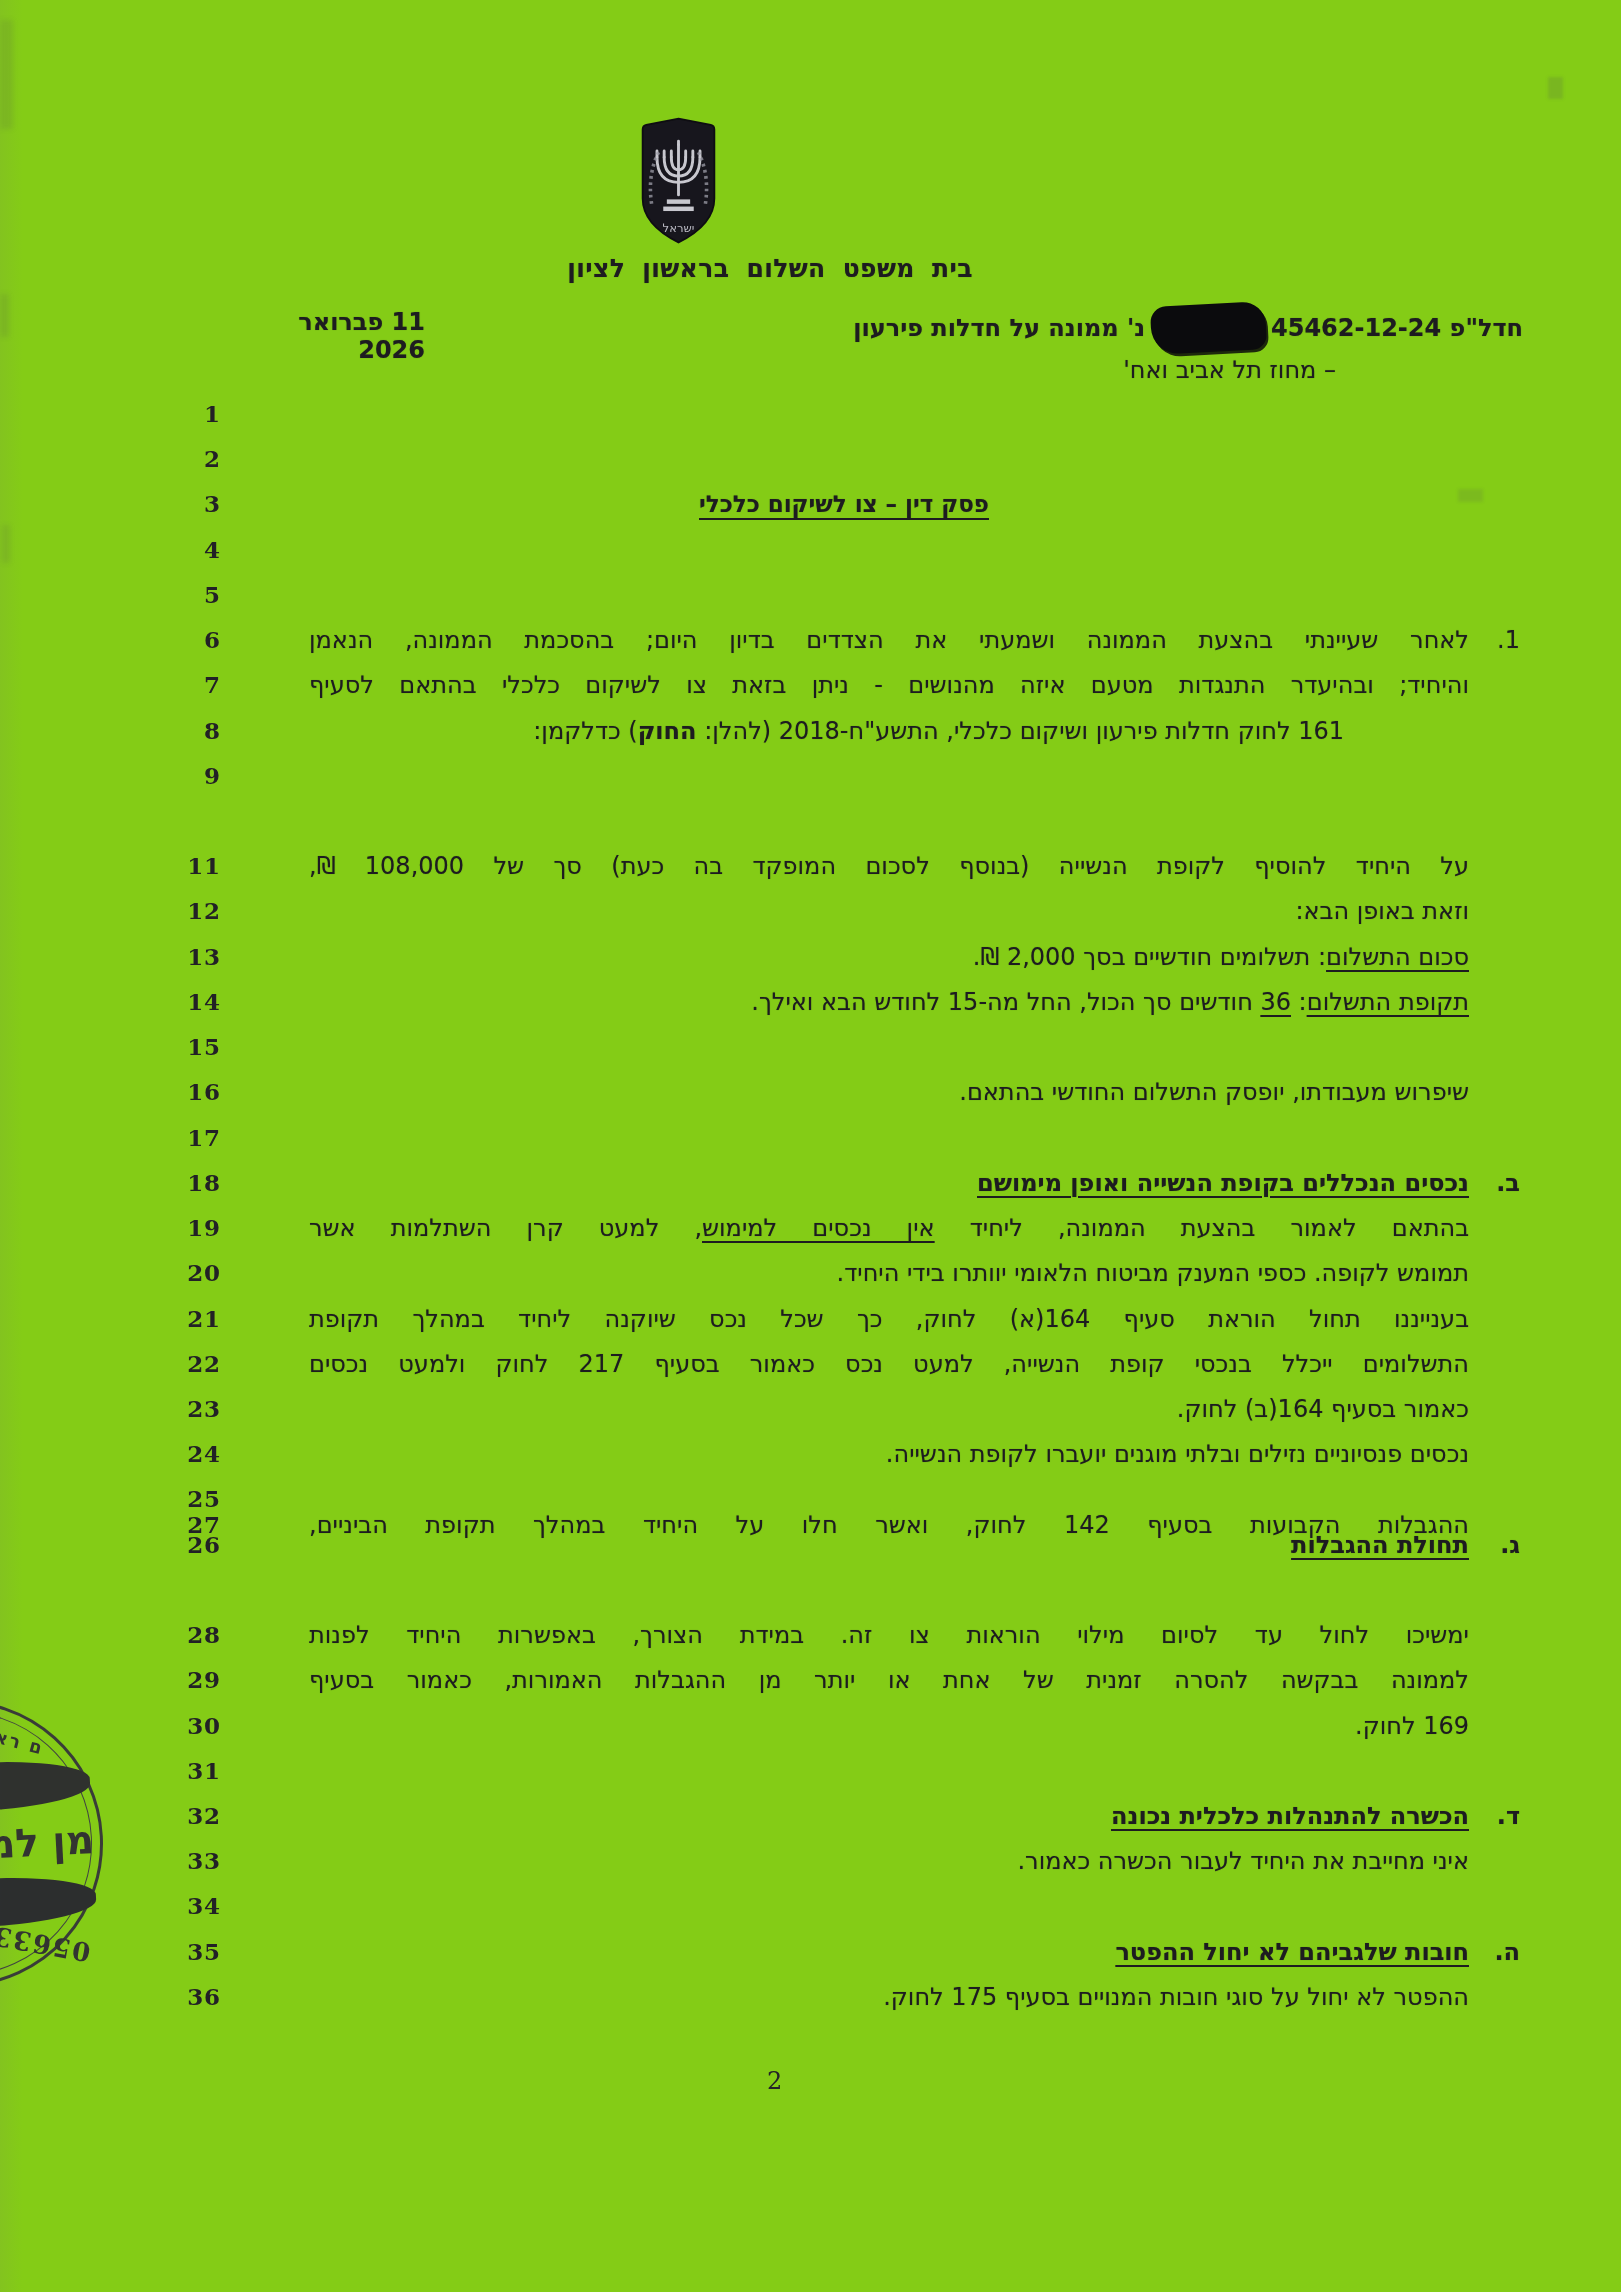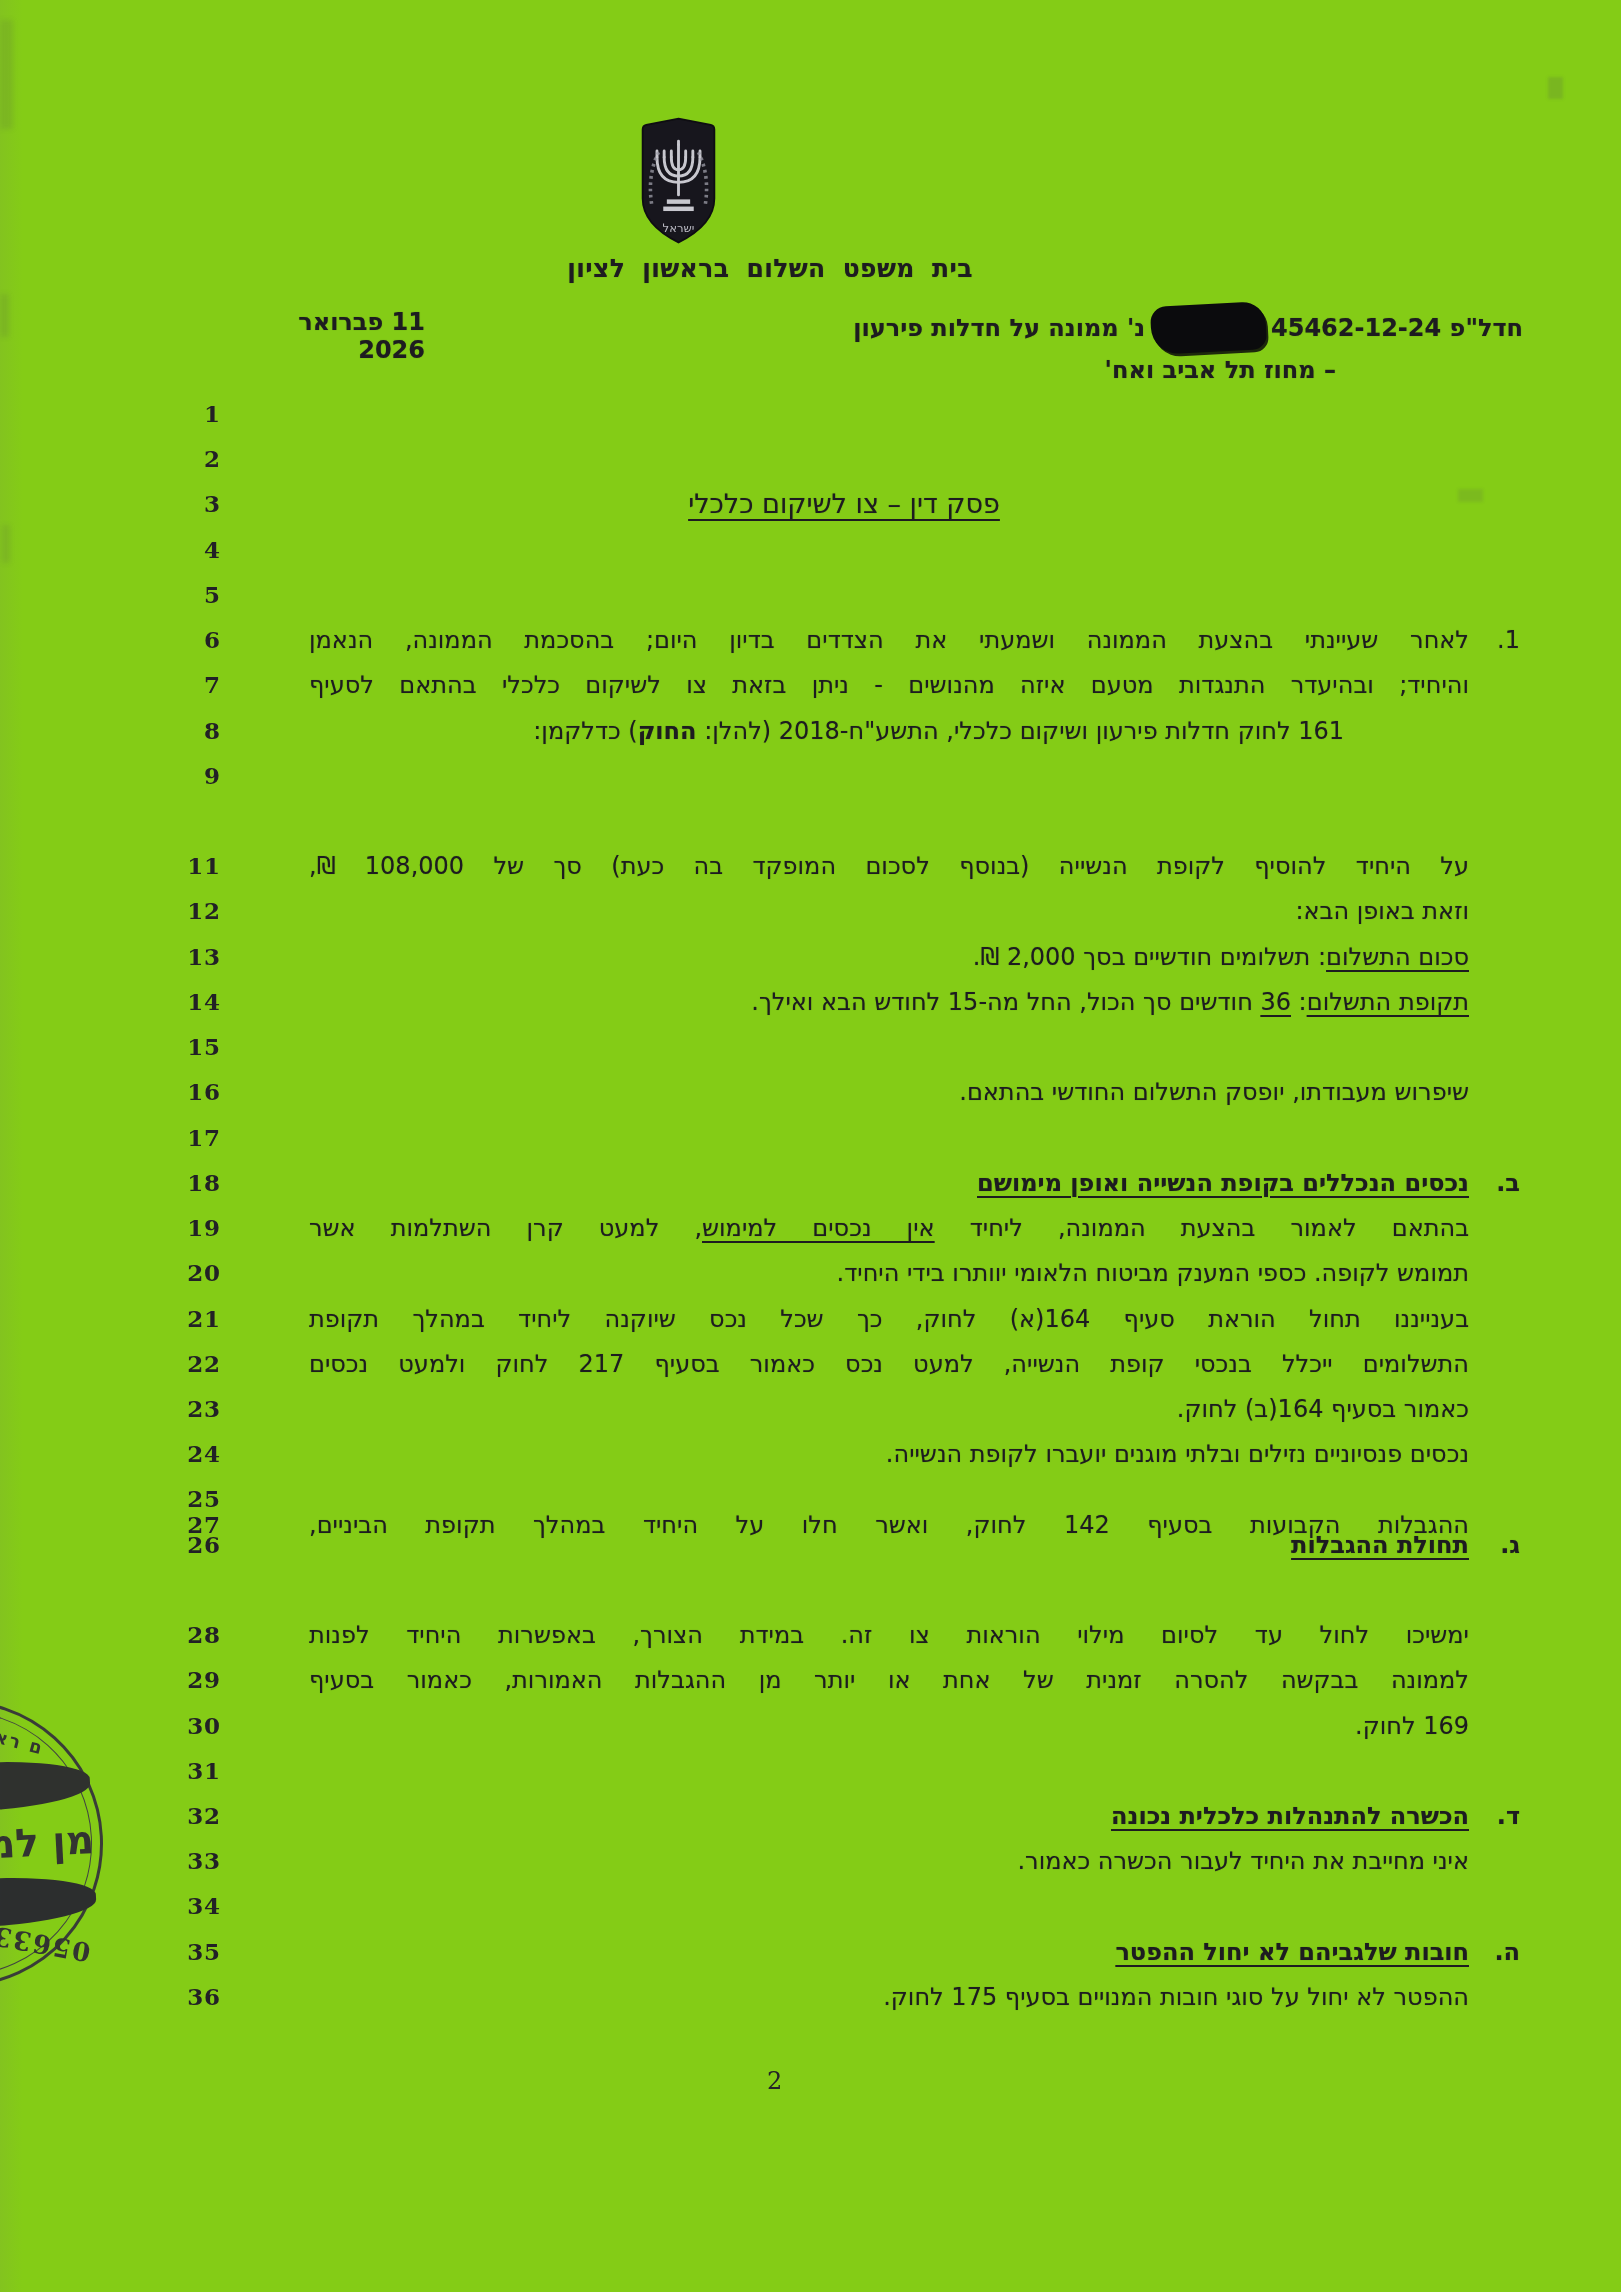--- a/index.html
+++ b/index.html
@@ -22,21 +22,21 @@
     font-weight:bold;font-size:24px;white-space:nowrap;
     text-shadow:0 0 0.9px rgba(25,25,30,.45);
   }
   .redaction{
     display:inline-block;width:115px;height:48px;margin:0 5.4px;vertical-align:-16px;
     background:#0b0b0d;border-radius:16px 23px 14.3px 27px;
     transform:rotate(-3deg);box-shadow:1.8px 2.7px 0 rgba(10,10,10,.85);
   }
   .caseline2{
     position:absolute;top:356px;right:286px;direction:rtl;
-    font-weight:bold;font-size:24px;text-shadow:0 0 0.9px rgba(25,25,30,.45);
+    font-weight:normal;font-size:24px;text-shadow:0 0 0.9px rgba(25,25,30,.45);
   }
   .dateline{
     position:absolute;top:308px;left:255px;width:170px;direction:rtl;text-align:right;
     font-weight:bold;font-size:24px;text-shadow:0 0 0.9px rgba(25,25,30,.45);
   }
 
   
   .lines{position:absolute;left:0;top:396px;width:1622px;height:1657px;}
   .row{position:absolute;left:0;right:0;height:46px;}
   .num{
@@ -54,21 +54,21 @@
     font-size:24px;line-height:36px;color:#1d1c20;
     text-shadow:0 0 0.9px rgba(25,25,30,.4);
   }
   .row.j .content,.row.p1 .content{text-align:justify;text-align-last:justify;}
   .row.r .content{text-align:right;}
   .row.h .content{
     text-align:right;font-weight:bold;
     text-decoration:underline;text-decoration-thickness:2.2px;text-underline-offset:5.4px;
   }
   .row.t .content{
-    left:309px;right:243px;text-align:center;font-weight:normal;font-size:27px;
+    left:309px;right:243px;text-align:center;font-weight:bold;font-size:23px;
     text-decoration:underline;text-decoration-thickness:2.2px;text-underline-offset:6.3px;
   }
   .u{text-decoration:underline;text-decoration-thickness:1.8px;text-underline-offset:4.5px;}
   .b{font-weight:bold;margin-top:39px;}
 
   
   .pagenum{
     position:absolute;top:2067px;left:767px;font-family:"DejaVu Serif",serif;
     font-size:24px;color:#232228;
   }

